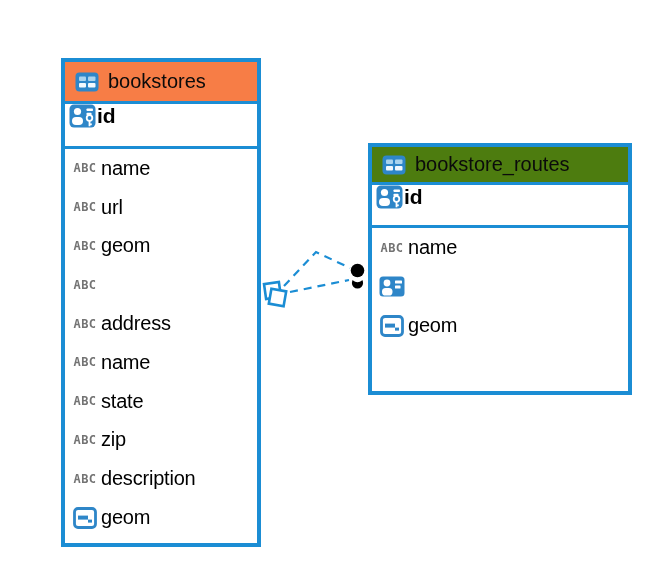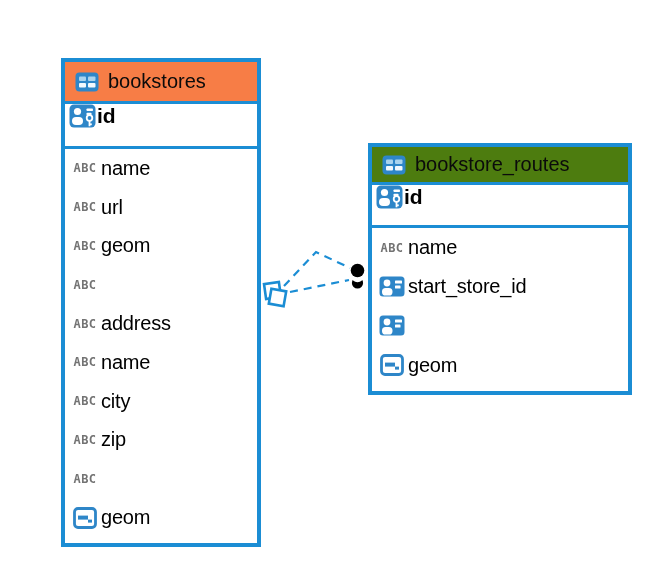--- a/index.html
+++ b/index.html
@@ -149,32 +149,33 @@
     <div class="col-row">
       <span class="type-icon">
           <span class="abc-glyph">ABC</span>
         </span>
       <span class="col-label">name</span>
     </div>
     <div class="col-row">
       <span class="type-icon">
           <span class="abc-glyph">ABC</span>
         </span>
-      <span class="col-label">city</span>
+      <span class="col-label">state</span>
     </div>
     <div class="col-row">
       <span class="type-icon">
           <span class="abc-glyph">ABC</span>
         </span>
       <span class="col-label">zip</span>
     </div>
     <div class="col-row">
       <span class="type-icon">
           <span class="abc-glyph">ABC</span>
         </span>
+      <span class="col-label">description</span>
     </div>
     <div class="col-row">
       <span class="type-icon">
         <svg width="24" height="22" viewBox="0 0 24 22">
           <rect x="1.5" y="1.5" width="21" height="19" rx="3.5" fill="none" stroke="#2e86c8" stroke-width="2.8"></rect>
           <rect x="5" y="8.6" width="10" height="4" fill="#2e86c8"></rect>
           <rect x="15" y="12.6" width="4" height="3" fill="#2e86c8"></rect>
         </svg>
       </span>
       <span class="col-label">geom</span>
@@ -220,32 +221,20 @@
     <div class="col-row">
       <span class="type-icon">
         <svg width="26" height="21" viewBox="0 0 26 21">
           <rect x="0.5" y="0.5" width="25" height="20" rx="3.5" fill="#2e86c8"></rect>
           <circle cx="8" cy="7" r="3.4" fill="#ffffff"></circle>
           <rect x="3" y="12" width="10.5" height="7.5" rx="3.6" fill="#ffffff"></rect>
           <rect x="16" y="4.5" width="7" height="3" rx="0.6" fill="#ffffff"></rect>
           <rect x="16" y="9.5" width="5.5" height="3" rx="0.6" fill="#ffffff"></rect>
         </svg>
       </span>
-      <span class="col-label">start_store_id</span>
-    </div>
-    <div class="col-row">
-      <span class="type-icon">
-        <svg width="26" height="21" viewBox="0 0 26 21">
-          <rect x="0.5" y="0.5" width="25" height="20" rx="3.5" fill="#2e86c8"></rect>
-          <circle cx="8" cy="7" r="3.4" fill="#ffffff"></circle>
-          <rect x="3" y="12" width="10.5" height="7.5" rx="3.6" fill="#ffffff"></rect>
-          <rect x="16" y="4.5" width="7" height="3" rx="0.6" fill="#ffffff"></rect>
-          <rect x="16" y="9.5" width="5.5" height="3" rx="0.6" fill="#ffffff"></rect>
-        </svg>
-      </span>
     </div>
     <div class="col-row">
       <span class="type-icon">
         <svg width="24" height="22" viewBox="0 0 24 22">
           <rect x="1.5" y="1.5" width="21" height="19" rx="3.5" fill="none" stroke="#2e86c8" stroke-width="2.8"></rect>
           <rect x="5" y="8.6" width="10" height="4" fill="#2e86c8"></rect>
           <rect x="15" y="12.6" width="4" height="3" fill="#2e86c8"></rect>
         </svg>
       </span>
       <span class="col-label">geom</span>

